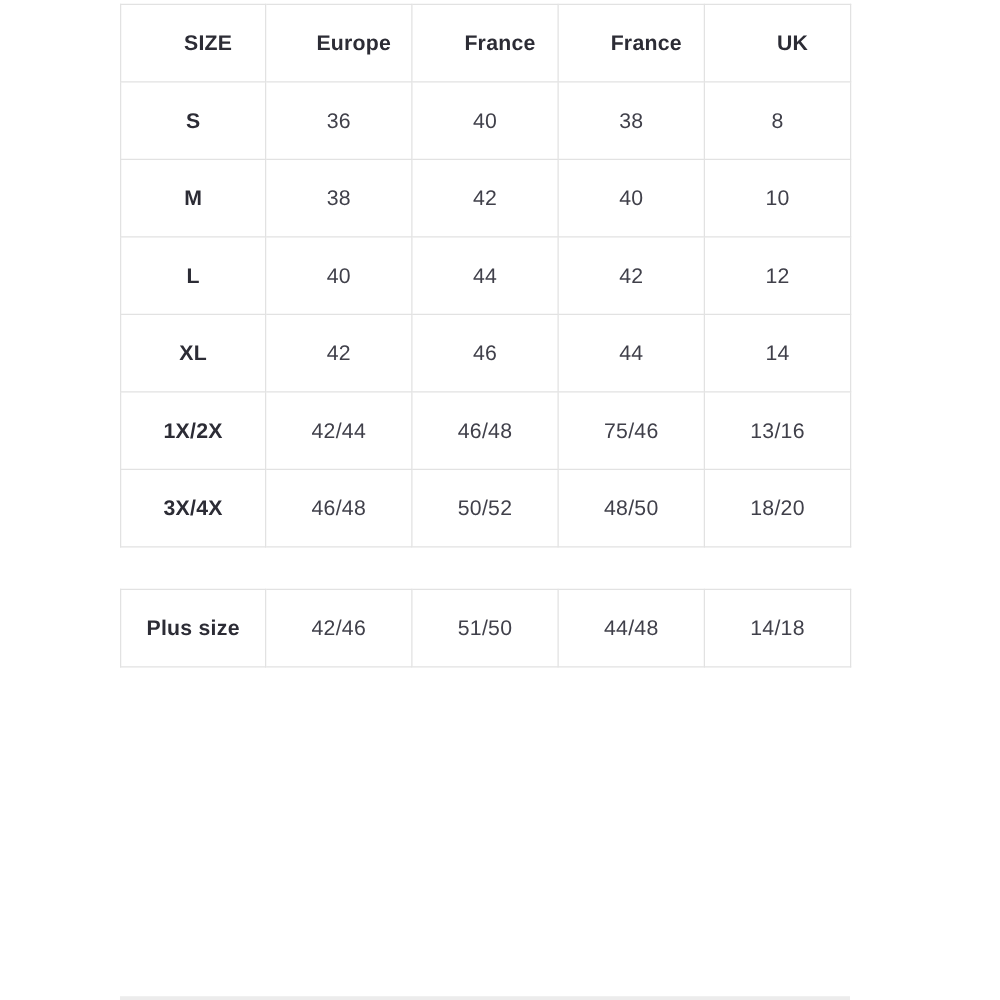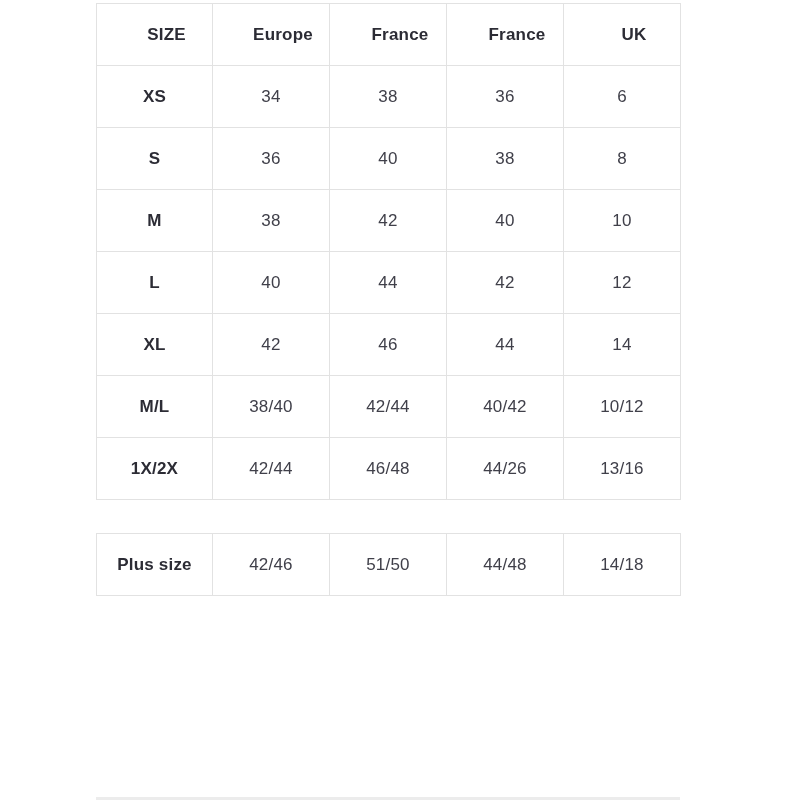--- a/index.html
+++ b/index.html
@@ -73,27 +73,20 @@
       <tr id="main-head-row">
           <th>SIZE</th>
           <th>Europe</th>
           <th>France</th>
           <th>France</th>
           <th>UK</th>
         </tr>
     </thead>
     <tbody id="main-body">
         <tr>
-          <td class="size-col">XS</td>
-          <td>34</td>
-          <td>38</td>
-          <td>36</td>
-          <td>6</td>
-        </tr>
-        <tr>
           <td class="size-col">S</td>
           <td>36</td>
           <td>40</td>
           <td>38</td>
           <td>8</td>
         </tr>
         <tr>
           <td class="size-col">M</td>
           <td>38</td>
           <td>42</td>
@@ -108,32 +101,32 @@
           <td>12</td>
         </tr>
         <tr>
           <td class="size-col">XL</td>
           <td>42</td>
           <td>46</td>
           <td>44</td>
           <td>14</td>
         </tr>
         <tr>
-          <td class="size-col">M/L</td>
-          <td>38/40</td>
-          <td>42/44</td>
-          <td>40/42</td>
-          <td>10/12</td>
-        </tr>
-        <tr>
           <td class="size-col">1X/2X</td>
           <td>42/44</td>
           <td>46/48</td>
-          <td>44/26</td>
+          <td>75/46</td>
           <td>13/16</td>
+        </tr>
+        <tr>
+          <td class="size-col">3X/4X</td>
+          <td>46/48</td>
+          <td>50/52</td>
+          <td>48/50</td>
+          <td>18/20</td>
         </tr>
       </tbody>
   </table>
 
   <div class="table-gap"></div>
 
   <table>
     <colgroup>
       <col class="c-size">
         <col class="c-other">

